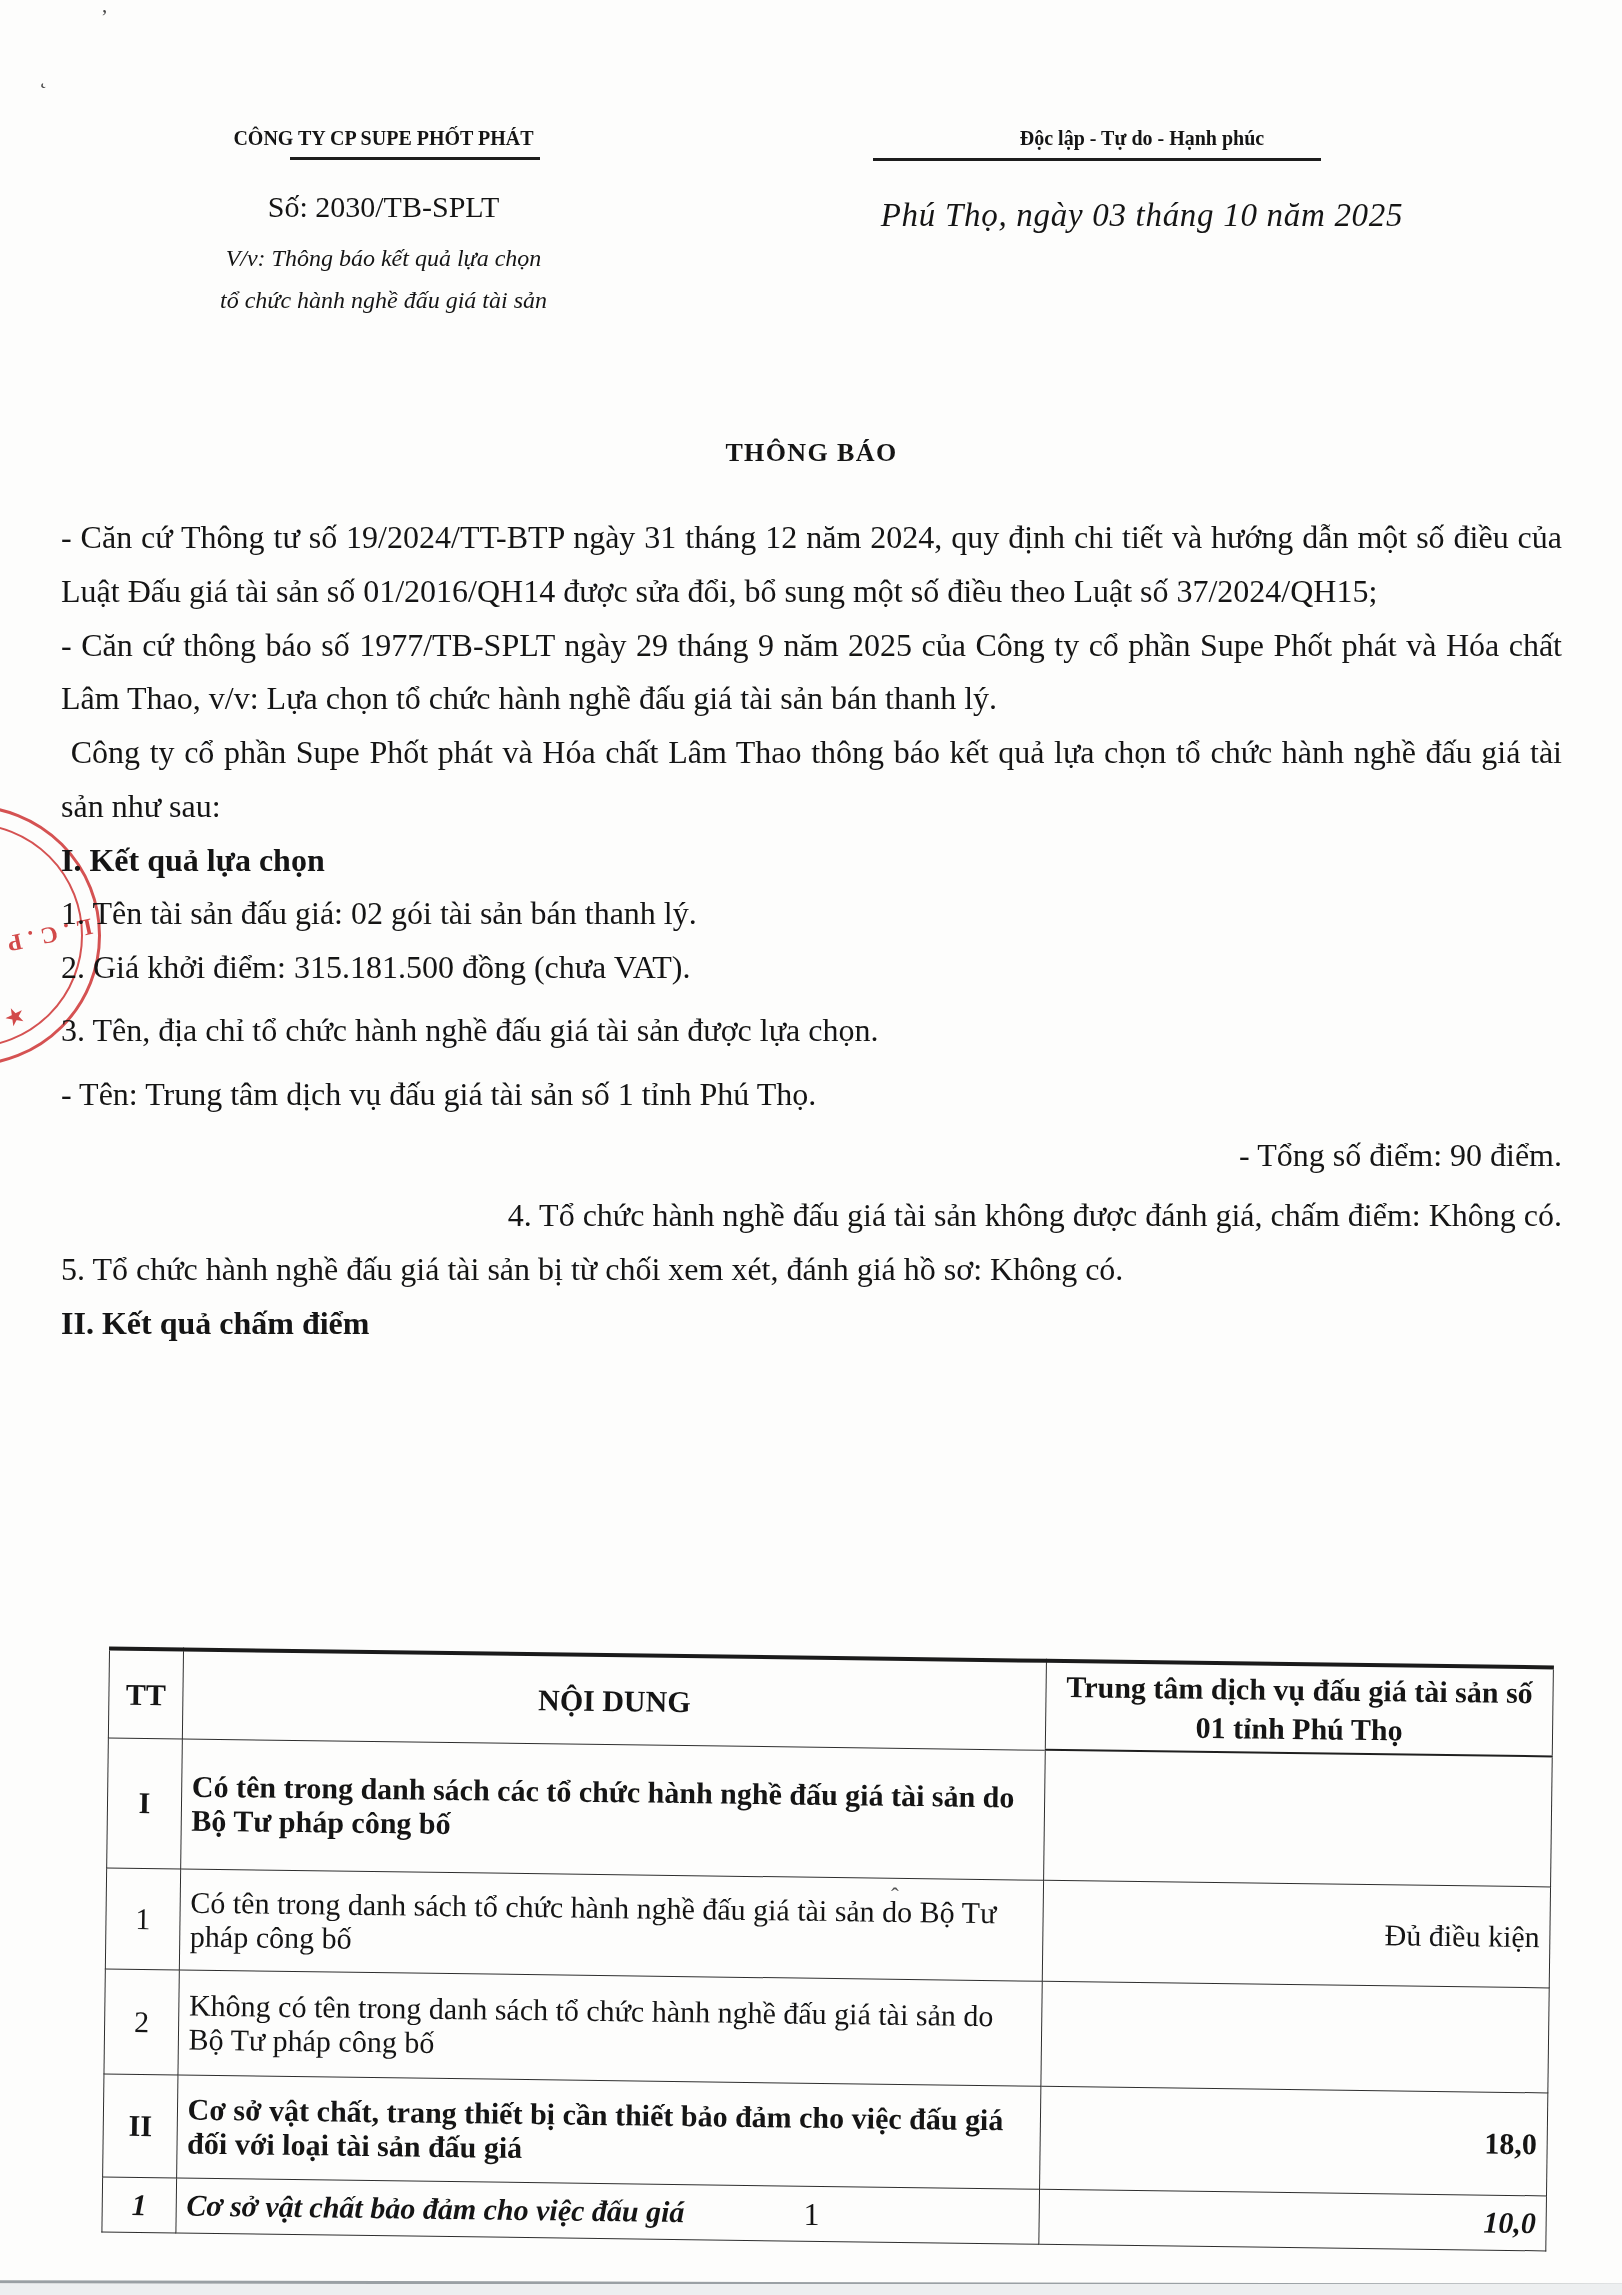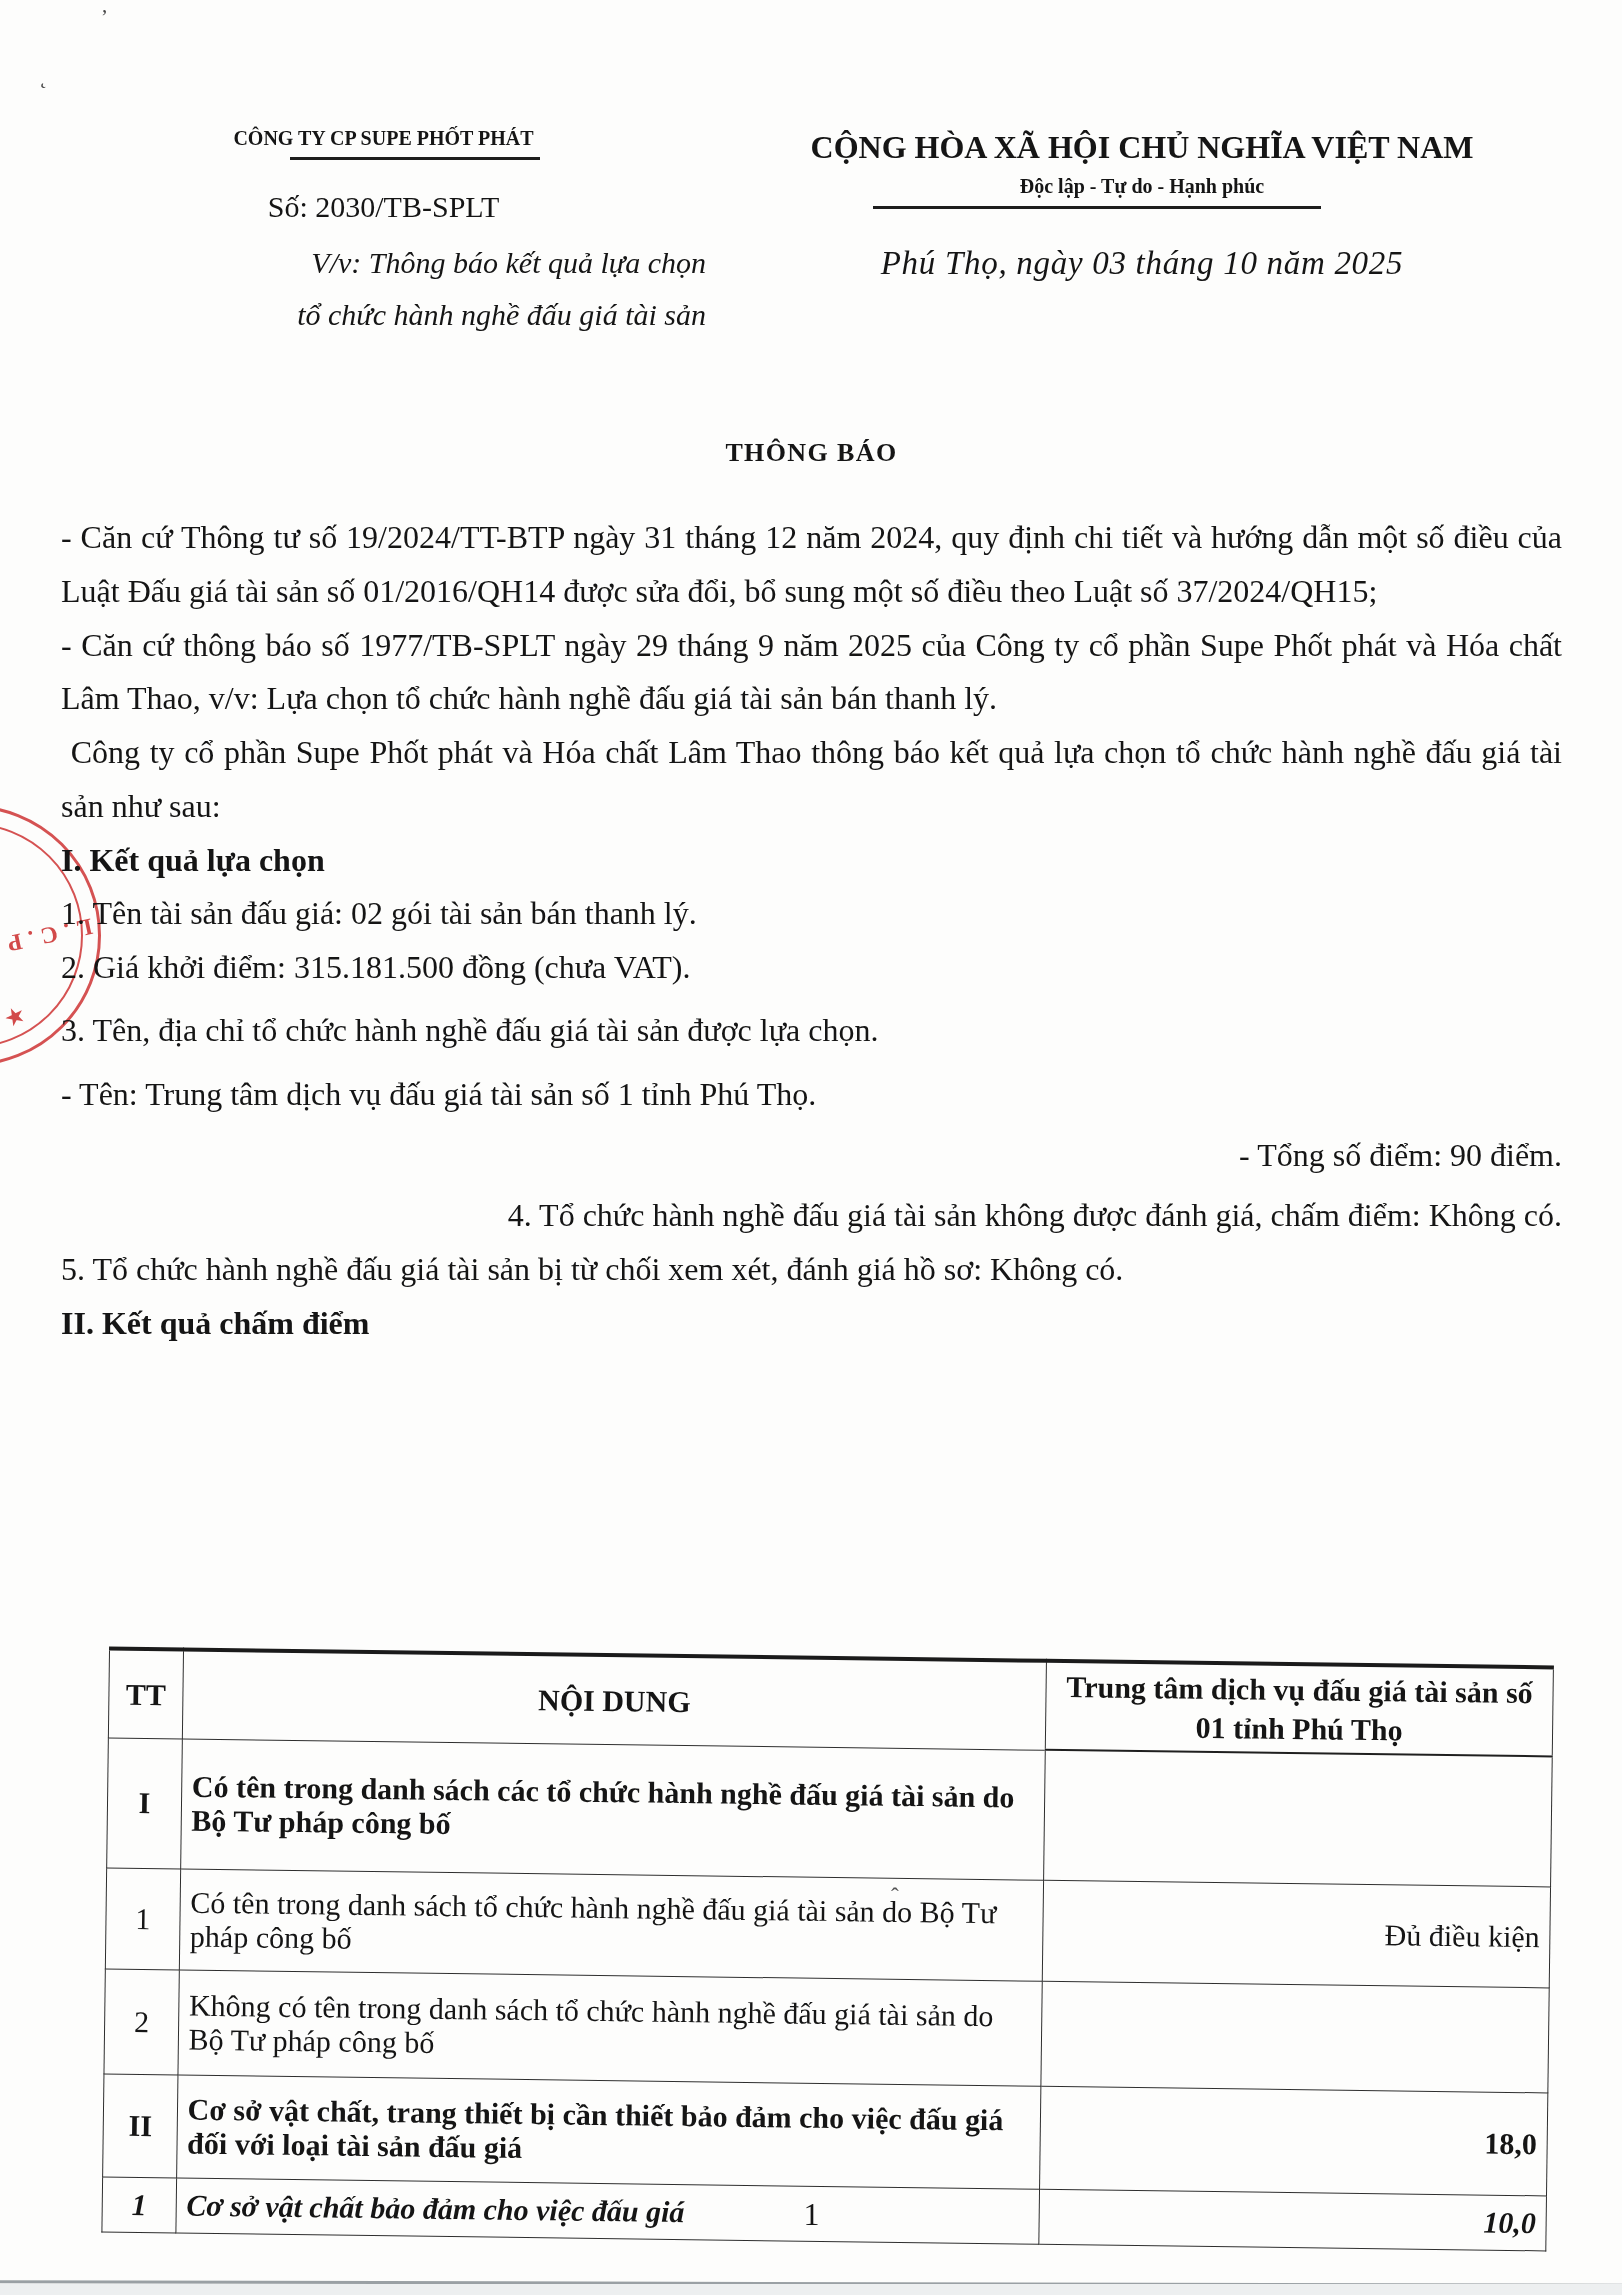--- a/index.html
+++ b/index.html
@@ -13,21 +13,21 @@
   }
   
   .doc-header{position:absolute;top:123px;left:61px;right:45px;display:flex;}
   .hdr-left{width:645px;text-align:center;}
   .hdr-right{flex:1;text-align:center;}
   .hdr-bold{font-weight:bold;font-size:20px;line-height:1.55;}
   .hdr-bold-big{font-weight:bold;font-size:32px;line-height:1.5;}
   .hdr-rule-left{height:3.4px;background:#1d1d1d;width:250px;margin:2.8px 0 0 229px;}
   .hdr-rule-right{height:3.4px;background:#1d1d1d;width:448px;margin:4.1px 0 0 167px;}
   .doc-number{font-size:30px;margin-top:30px;}
-  .doc-subject{font-style:italic;font-size:30px;line-height:1.75;margin-top:12.4px;text-align:right;}
+  .doc-subject{font-style:italic;font-size:24px;line-height:1.75;margin-top:12.4px;}
   .place-date{font-style:italic;font-size:33px;margin-top:36px;letter-spacing:0.7px;}
   
   .doc-title{position:absolute;top:438px;left:0;width:100%;text-align:center;
     font-weight:bold;font-size:26px;letter-spacing:1.4px;}
   
   .doc-body{position:absolute;top:511px;left:61px;width:1501px;
     font-size:32px;line-height:1.68;}
   .para{text-align:justify;margin:0;}
   .line-item{margin:0;}
   .gap-sm{margin-top:6.9px;text-align:right;}
@@ -85,21 +85,20 @@
     <div class="hdr-left">
       <div class="hdr-bold">CÔNG TY CP SUPE PHỐT PHÁT</div>
       <div class="hdr-rule-left"></div>
       <div class="doc-number">Số: 2030/TB-SPLT</div>
       <div class="doc-subject">
         <div>V/v: Thông báo kết quả lựa chọn</div>
         <div>tổ chức hành nghề đấu giá tài sản</div>
       </div>
     </div>
     <div class="hdr-right">
-      <div class="hdr-bold-big">CỘNG HÒA XÃ HỘI CHỦ NGHĨA VIỆT NAM</div>
       <div class="hdr-bold">Độc lập - Tự do - Hạnh phúc</div>
       <div class="hdr-rule-right"></div>
       <div class="place-date">Phú Thọ, ngày 03 tháng 10 năm 2025</div>
     </div>
   </div>
 
   <div class="stamp">
     <div class="stamp-inner"></div>
     <div class="stamp-char stamp-arc">L.C.P</div>
     <div class="stamp-char stamp-star">★</div>

